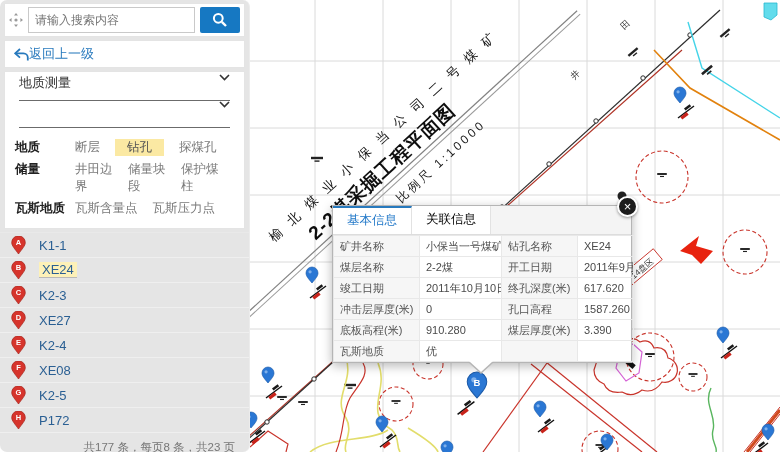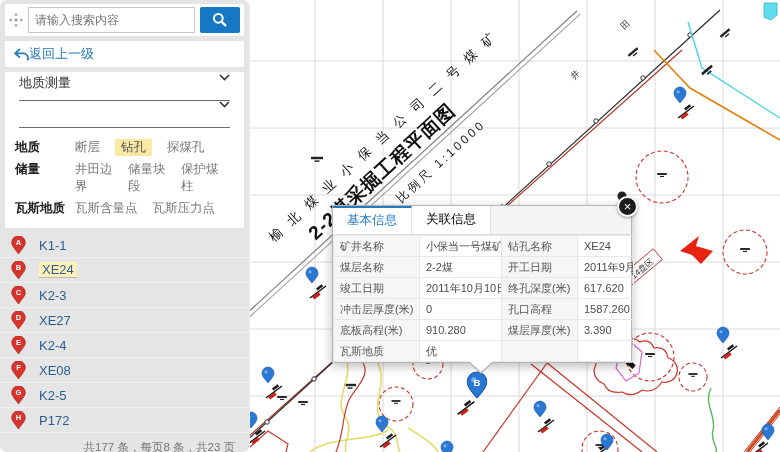--- a/index.html
+++ b/index.html
@@ -14,21 +14,21 @@
   .move-icon { flex:0 0 auto; display:flex; }
   .search-input { flex:1; min-width:0; height:26px; border:1px solid #c9c9c9; padding:0 6px; font-size:12px; color:#666; outline:none; font-family:inherit; }
   .search-btn { width:40px; height:26px; background:#1678c2; border:none; border-radius:2px; display:flex; align-items:center; justify-content:center; cursor:pointer; flex:0 0 auto; }
   .back-row { display:flex; align-items:center; gap:0; padding:4px 9px; color:#2779bd; font-size:13px; height:26px; cursor:pointer; }
   .ctrl-panel { padding:2px 10px 4px 10px; }
   .select-row { display:flex; justify-content:space-between; align-items:flex-start; border-bottom:1px solid #6b6b6b; height:27px; font-size:13px; color:#333; cursor:pointer; margin:0 4px; }
   .filters { padding:6px 0 2px 0; }
   .filter-row { display:flex; align-items:flex-start; font-size:12.5px; margin:5px 0; }
   .filter-label { width:60px; font-weight:bold; color:#222; flex:none; }
   .filter-item { color:#7a7a7a; margin-right:15px; cursor:pointer; }
-  .filter-item.hl { background:#fbe9a3; padding:0 6px; color:#555; }
+  .filter-item.hl { background:#fbe9a3; padding:0 12px; color:#555; }
   .results { border-top:1px solid #e9e9e9; margin-top:2px; }
   .result-row { display:flex; align-items:center; gap:13px; padding:3px 0 3px 11px; border-bottom:1px solid #efefef; height:25px; cursor:pointer; }
   .result-label { font-size:13px; color:#2a5f93; }
   .result-label.sel { background:#fdf1b8; border-bottom:1px solid #b9b9b9; padding:0 3px; }
   .stats { text-align:right; font-size:11.5px; color:#777; padding:7px 14px 3px 0; }
 
   
   .map { position:absolute; left:250px; top:0; width:530px; height:452px; background:#fff; overflow:hidden; }
 
   

